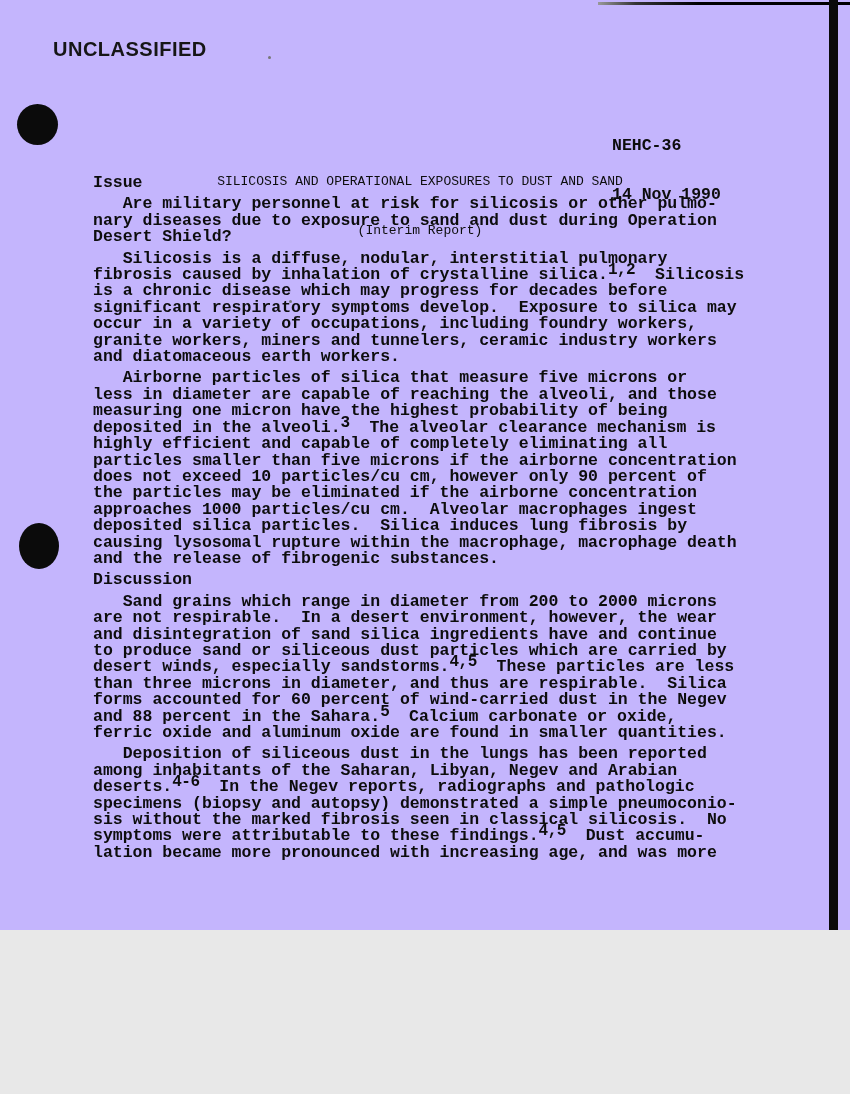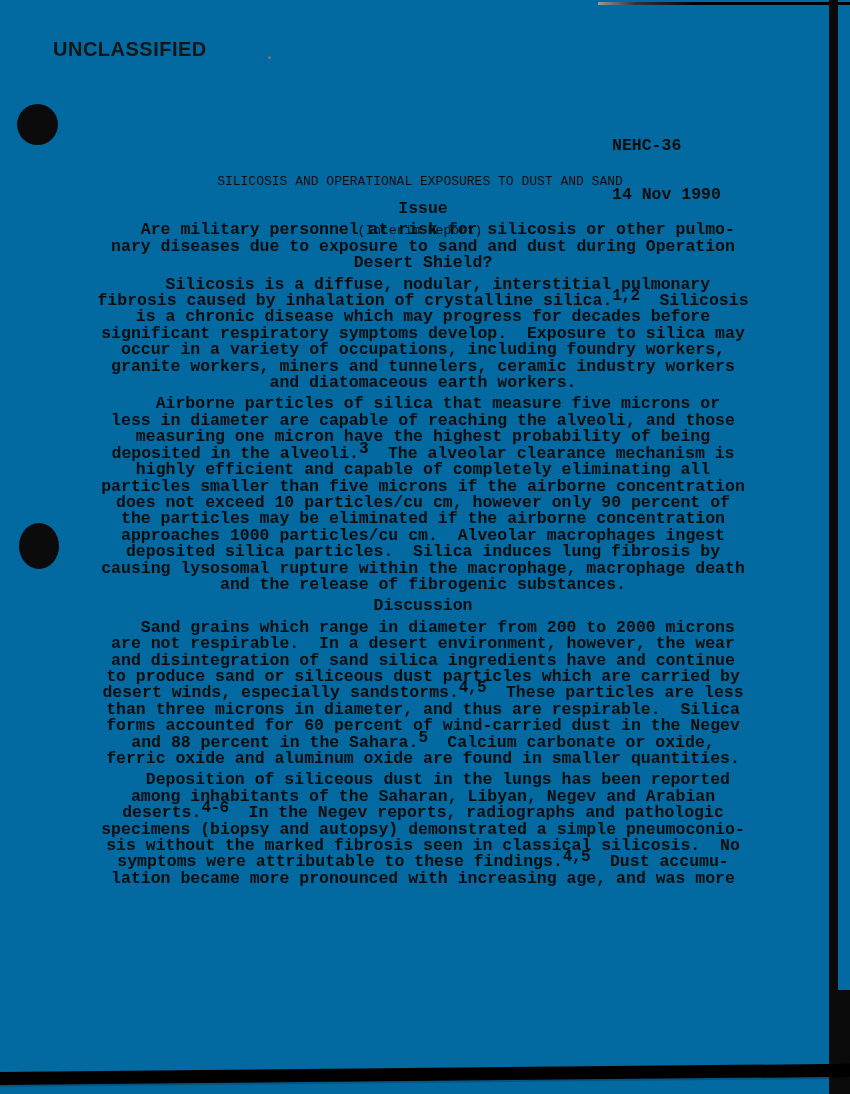--- a/index.html
+++ b/index.html
@@ -1,19 +1,19 @@
 <!DOCTYPE html>
 <html><head>
 <meta charset="utf-8">
 <style>
   html,body{margin:0;padding:0;background:#e8e8e8;}
   .page{
     position:relative;
-    width:850px;height:1094px;
-    background:#0369a1;
+    width:850px;height:930px;
+    background:#c4b5fd;
     overflow:hidden;
     font-family:"Liberation Mono","DejaVu Sans Mono",monospace;
     color:#0d0d0d;
   }
   
   .top-edge-line{
     position:absolute;left:598px;top:2px;width:252px;height:3px;
     background:linear-gradient(to right,#999 0%,#333 15%,#000 40%,#000 100%);
   }
   .right-edge-bar{
@@ -46,22 +46,22 @@
   .header-block{
     position:absolute;left:612px;top:105px;
     font-size:16.5px;font-weight:bold;line-height:16.4px;white-space:pre;
   }
   .title-block{
     position:absolute;left:93px;top:141px;width:654px;
     text-align:center;font-size:13px;font-weight:normal;line-height:16.4px;
     white-space:pre;
   }
   .doc-body{
-    position:absolute;left:93px;top:201px;width:660px;
-    font-size:16.5px;font-weight:bold;line-height:16.4px;text-align:center;
+    position:absolute;left:93px;top:175px;width:660px;
+    font-size:16.5px;font-weight:bold;line-height:16.4px;
   }
   .doc-body .block{white-space:pre;}
   .doc-body .block + .block{margin-top:5px;}
   sup{
     font-size:16px;line-height:0;
     vertical-align:baseline;position:relative;top:-5px;
     letter-spacing:-0.5px;
   }
 </style>
 </head>

